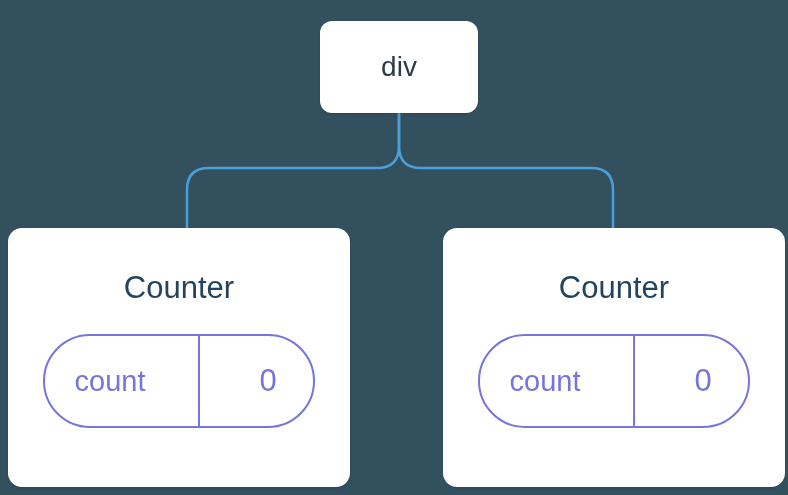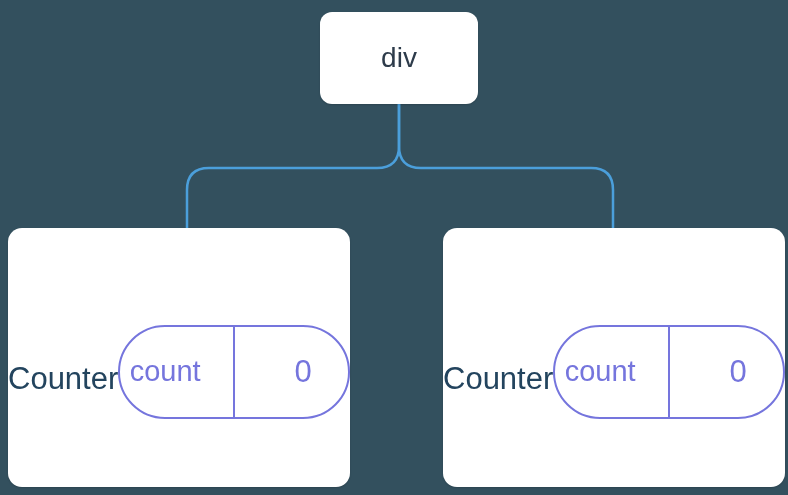--- a/index.html
+++ b/index.html
@@ -20,21 +20,21 @@
   }
   .connectors {
     position: absolute;
     left: 0;
     top: 0;
     z-index: 0;
   }
   .node-root {
     position: absolute;
     left: 320px;
-    top: 12px;
+    top: 21px;
     width: 158px;
     height: 92px;
     background: #ffffff;
     border-radius: 12px;
     display: flex;
     align-items: center;
     justify-content: center;
     z-index: 1;
     box-shadow: 0 1px 2px rgba(0,0,0,0.15);
   }
@@ -43,21 +43,21 @@
     color: #2d3b4a;
   }
   .card {
     position: absolute;
     top: 228px;
     width: 342px;
     height: 259px;
     background: #ffffff;
     border-radius: 14px;
     display: flex;
-    flex-direction: row;
+    flex-direction: column;
     align-items: center;
     z-index: 1;
     box-shadow: 0 1px 2px rgba(0,0,0,0.15);
   }
   .card-left  { left: 8px; }
   .card-right { left: 443px; }
   .card-title {
     margin-top: 42px;
     font-size: 31px;
     font-weight: 500;

